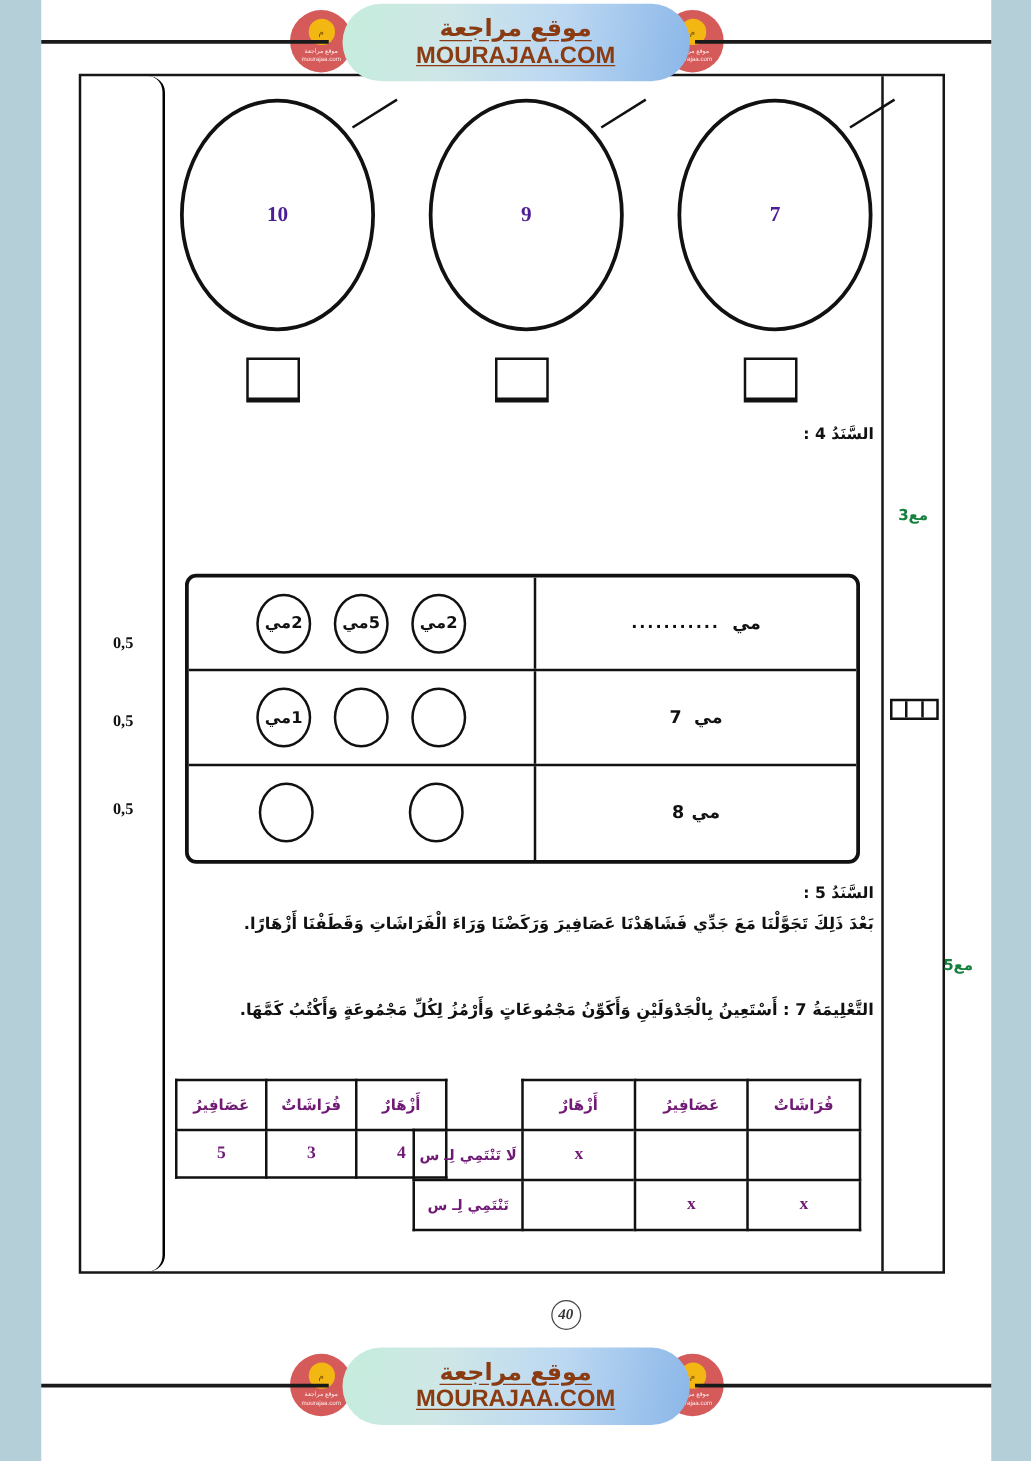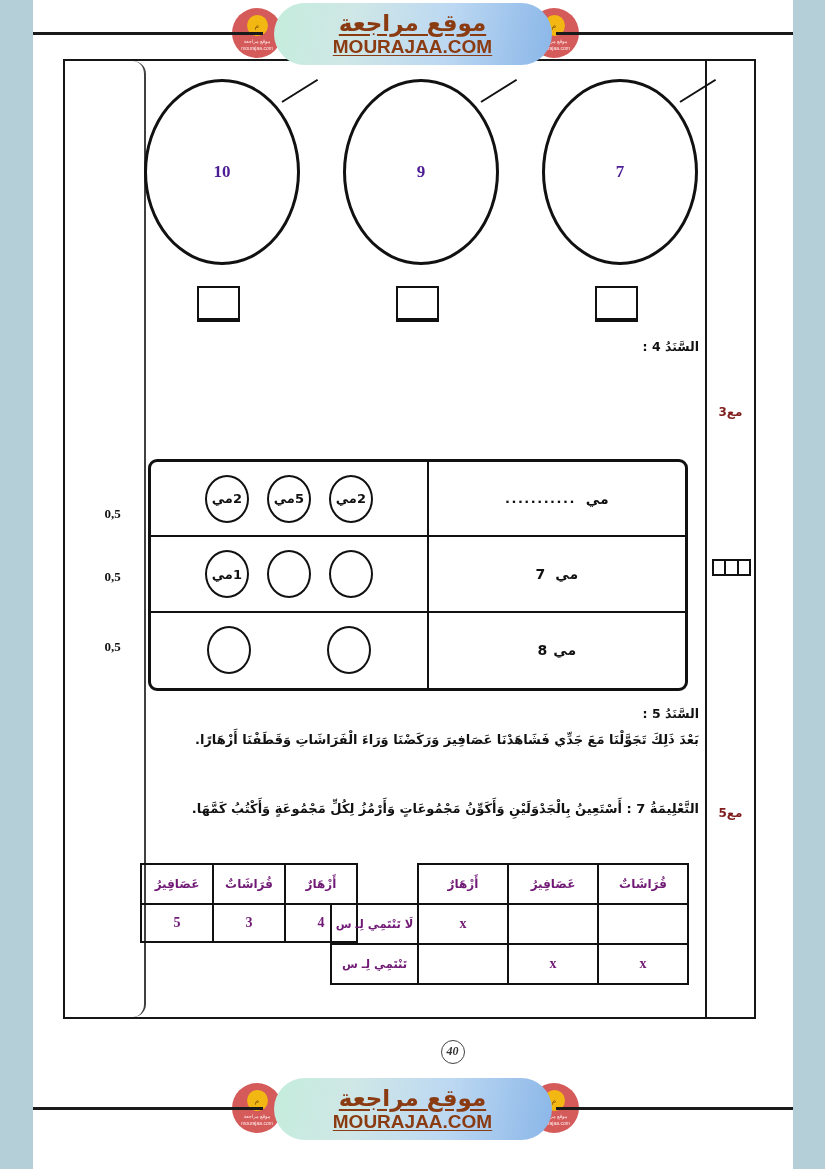--- a/index.html
+++ b/index.html
@@ -24,21 +24,21 @@
   .banner.top{top:0;}
   .banner.bottom{top:1075px;}
   .banner-pill{
     width:278px;height:62px;border-radius:34px;
     background:linear-gradient(100deg,#c4eddc 0%,#cfe7e6 28%,#bcd8f2 62%,#8ab6e8 100%);
     display:flex;flex-direction:column;align-items:center;justify-content:center;
     gap:1px;
   }
   .banner-ar{
     font-family:"DejaVu Sans", sans-serif;
-    font-size:23px;font-weight:bold;color:#8a3b12;
+    font-size:19px;font-weight:bold;color:#8a3b12;
     text-decoration:underline;text-underline-offset:3px;
     direction:rtl;letter-spacing:0px;line-height:1.05;
   }
   .banner-url{
     font-family:"Liberation Sans", sans-serif;
     font-size:19px;font-weight:bold;color:#8a3b12;
     text-decoration:underline;text-underline-offset:2px;line-height:1.05;
   }
   .logo{
     position:absolute;width:50px;height:50px;border-radius:50%;
@@ -62,39 +62,39 @@
   .banner .strike{
     position:absolute;height:3px;background:#1a1a1a;top:32px;
   }
   
   .frame{
     position:absolute;left:63px;top:59px;width:693px;height:960px;
     border:2px solid #161616;
     box-sizing:border-box;background:#fff;
   }
   .col-left{
-    position:absolute;left:16px;top:0;width:65px;height:100%;
-    border-right:2px solid #404040;box-sizing:border-box;border-radius:13px;
+    position:absolute;left:2px;top:0;width:65px;height:100%;
+    border-right:2px solid #000000;box-sizing:border-box;border-radius:13px;
   }
   .col-right{
     position:absolute;right:0;top:0;width:49px;height:100%;
     border-left:2px solid #161616;box-sizing:border-box;
   }
   .col-body{
     position:absolute;left:65px;right:49px;top:0;bottom:0;
   }
   
   .score{
     position:absolute;width:100%;text-align:center;
     font-family:"Liberation Serif",serif;font-size:13px;font-weight:bold;color:#111;
   }
   
   .rlabel{
     position:absolute;width:100%;text-align:center;direction:rtl;
-    font-family:"DejaVu Sans",sans-serif;font-size:12px;font-weight:bold;color:#7f1d1d;
+    font-family:"DejaVu Sans",sans-serif;font-size:12px;font-weight:bold;color:#15803d;
   }
   .minigrid{
     position:absolute;left:5px;width:39px;height:17px;
     border:2px solid #111;box-sizing:border-box;display:flex;
   }
   .minigrid span{flex:1;border-left:2px solid #111;box-sizing:border-box;}
   .minigrid span:first-child{border-left:none;}
   
   .oval-row{position:absolute;left:0;top:18px;width:100%;height:220px;}
   .oval{
@@ -205,21 +205,21 @@
     <div class="score" style="top:578px;">0,5</div>
   </div>
 
   <div class="col-right">
     <div class="rlabel" style="top:344px;">مع3</div>
     <div class="minigrid" style="top:498px;">
       <span></span>
       <span></span>
       <span></span>
     </div>
-    <div class="rlabel" style="top:745px;">مع5</div>
+    <div class="rlabel" style="top:704px;margin-left:36px;">مع5</div>
   </div>
 
   <div class="col-body">
 
     <div class="oval-row">
       <div class="oval" style="left:14px;top:0;">
         <span>10</span>
       </div>
       <div class="oval-tick" style="left:152px;top:22px;"></div>
 

